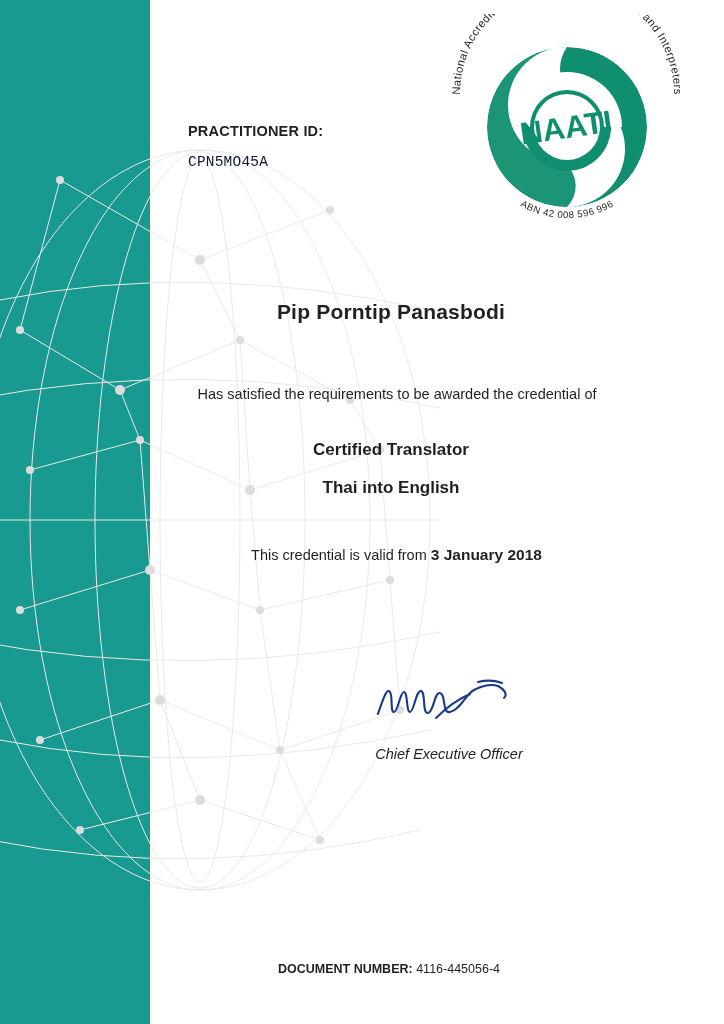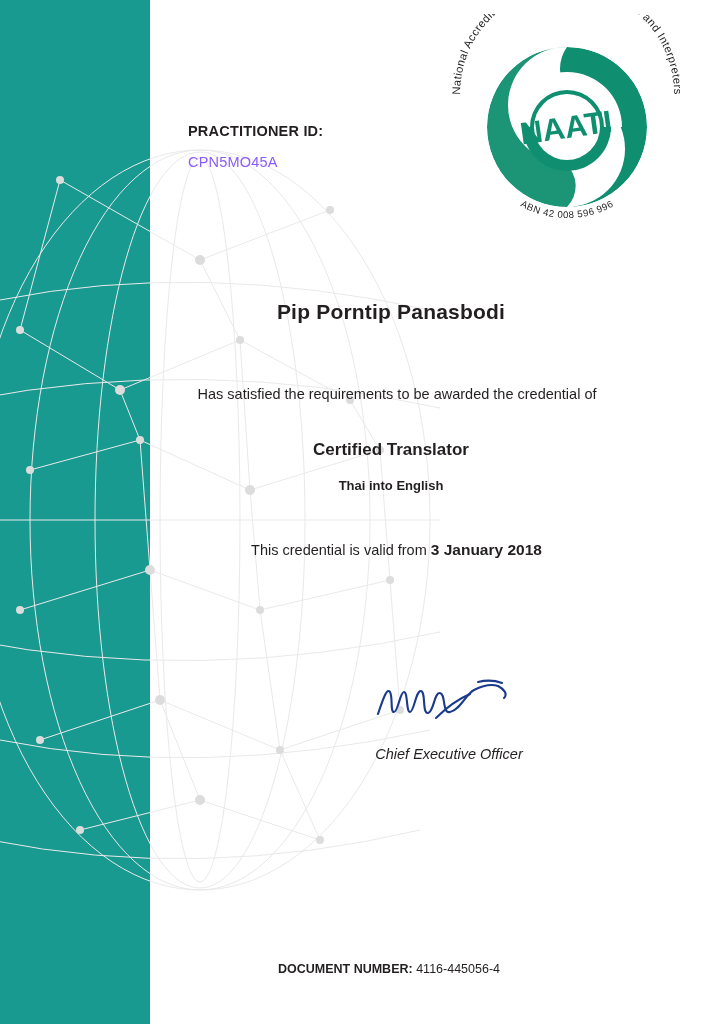--- a/index.html
+++ b/index.html
@@ -56,22 +56,23 @@
   }
   .pid-label {
     font-size: 14.5px;
     font-weight: bold;
     color: #231f20;
     letter-spacing: .2px;
   }
   .pid-value {
     margin-top: 15px;
     font-size: 14.5px;
-    color: #8b5cf6;
+    color: #0f172a;
     letter-spacing: .2px;
+    font-family: Liberation Mono, monospace;
   }
 
   
   .cert-body {
     position: absolute;
     left: 150px;
     top: 300px;
     width: 482px;
     text-align: center;
     color: #231f20;
@@ -86,21 +87,21 @@
     font-size: 14.5px;
     padding-left: 12px;
   }
   .credential-type {
     margin-top: 38px;
     font-size: 17px;
     font-weight: bold;
   }
   .credential-direction {
     margin-top: 18px;
-    font-size: 13px;
+    font-size: 17px;
     font-weight: bold;
   }
   .valid-line {
     margin-top: 48px;
     font-size: 14.5px;
     margin-left: 11px;
   }
   .expire-line {
     margin-top: 16px;
     font-size: 14.5px;

